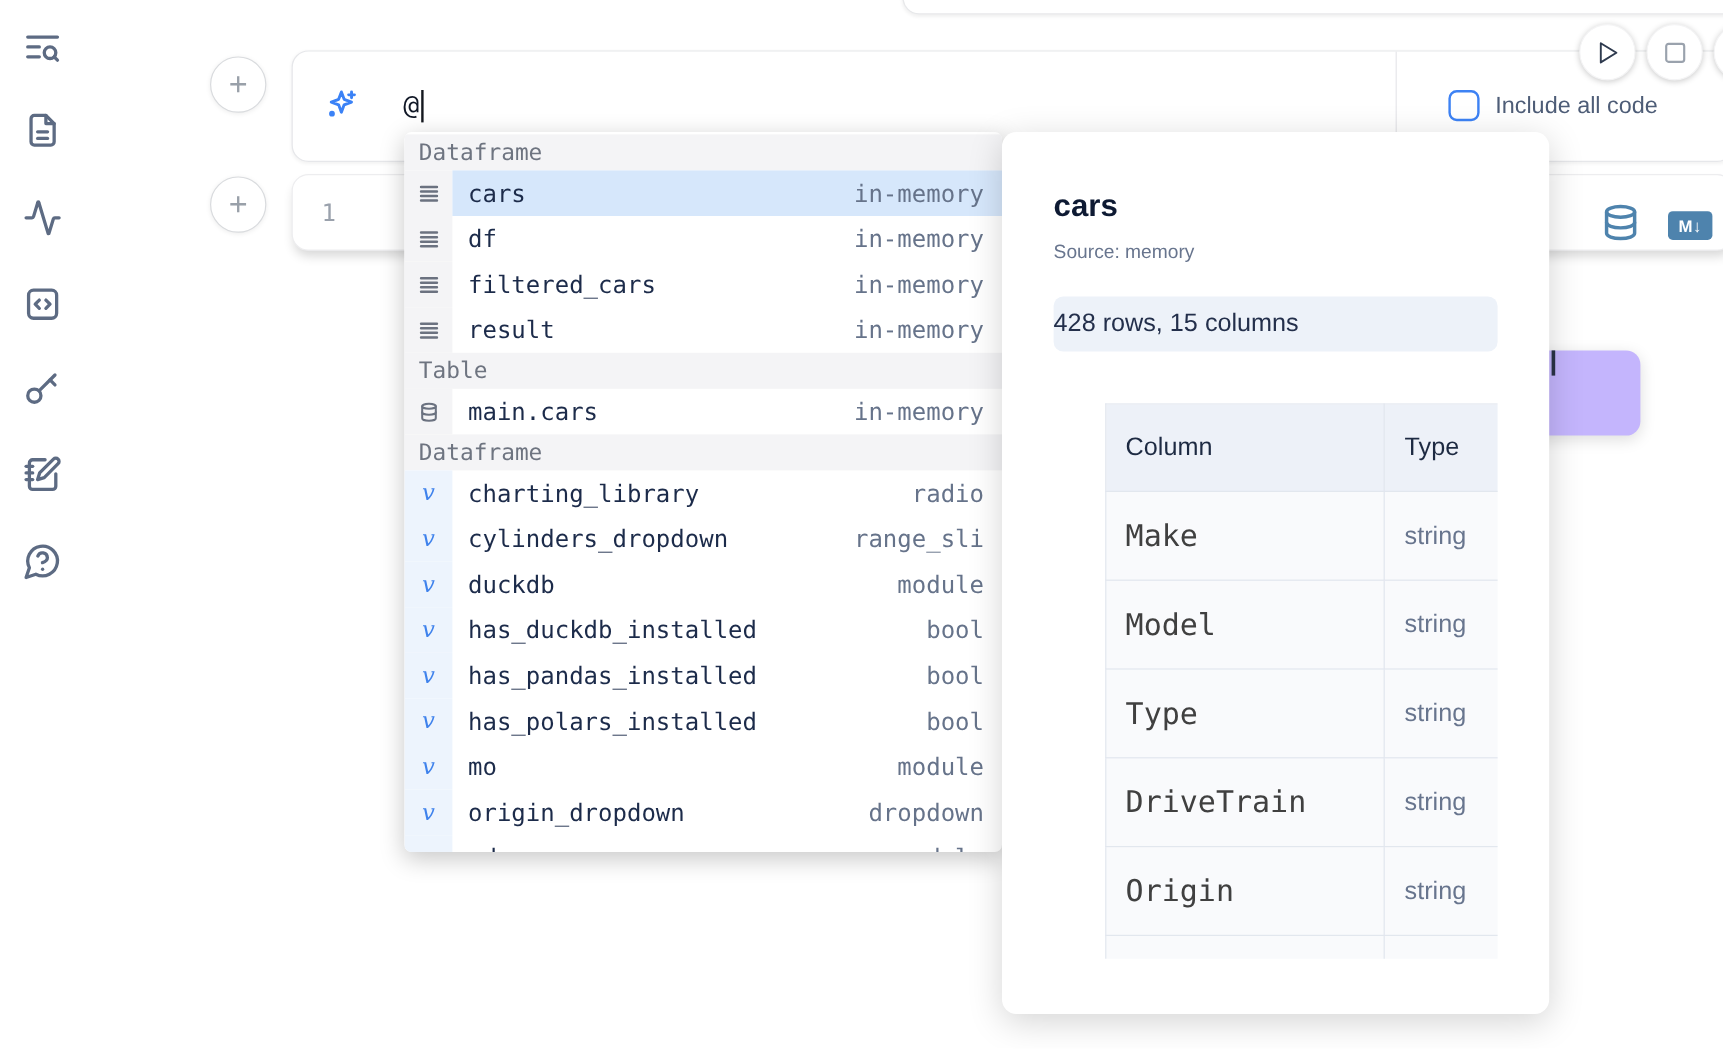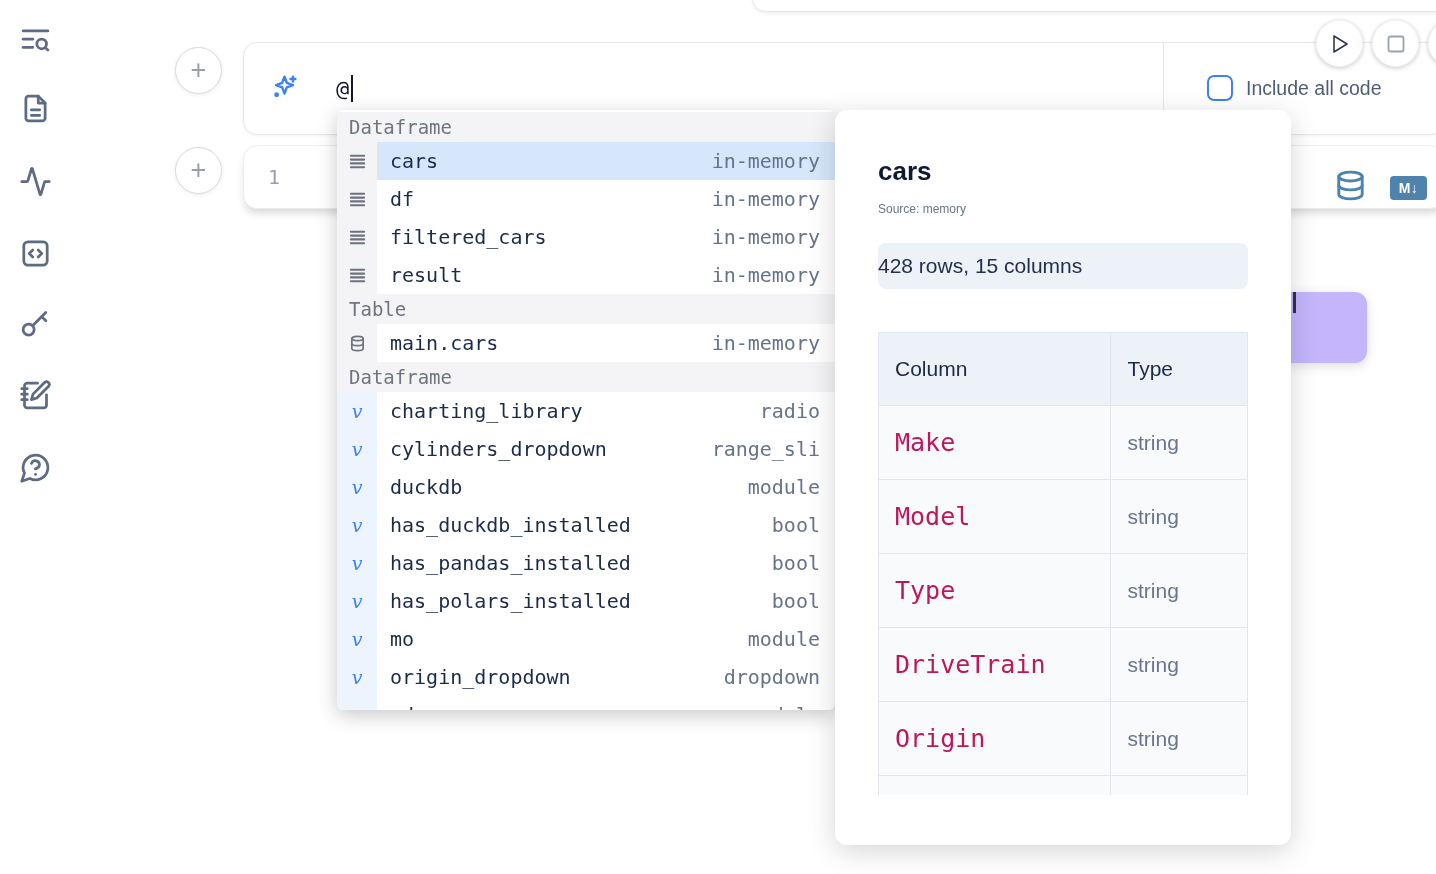--- a/index.html
+++ b/index.html
@@ -72,29 +72,29 @@
   
   .peek-ai{position:absolute;left:1262px;top:292px;width:105px;height:71px;background:#c4b5fd;border-radius:12px;
            box-shadow:0 3px 12px rgba(0,0,0,.13);z-index:25;display:flex;align-items:flex-start;cursor:pointer;flex-direction:column;}
   .partial-letter{width:3px;height:21px;background:#2a3346;margin-left:31px;}
   .peek-label{margin-left:8px;font-weight:bold;font-size:21px;color:#2a3346;}
 
   
   .panel{position:absolute;left:835px;top:110px;width:456px;height:735px;background:#fff;border-radius:12px;
          box-shadow:0 6px 28px rgba(0,0,0,.17);z-index:30;padding:0 43px;box-sizing:border-box;}
   .panel-title{margin-top:46px;font-size:26px;font-weight:bold;color:#0e1a33;}
-  .panel-source{margin-top:15px;font-size:12px;color:#68758e;}
+  .panel-source{margin-top:15px;font-size:16px;color:#68758e;}
   .panel-badge{margin-top:27px;height:46px;background:#edf2f9;border-radius:8px;display:flex;
                align-items:center;font-size:21px;color:#232f4b;}
   .table-wrap{margin-top:43px;max-height:463px;overflow:hidden;}
-  .schema{width:100%;border-collapse:collapse;}
+  .schema{width:100%;border-collapse:collapse;margin-left:43px;}
   .schema th,.schema td{border:1px solid #e2e7ee;text-align:left;padding:0 0 0 16px;}
   .schema th{height:72px;background:#edf1f8;font-weight:normal;font-size:21px;color:#1d2a42;}
   .schema td{height:73px;background:#f9fafc;}
-  .schema td.col-name{font-family:"DejaVu Sans Mono",monospace;font-size:25px;color:#be185d;width:63%;}
+  .schema td.col-name{font-family:"DejaVu Sans Mono",monospace;font-size:25px;color:#404040;width:63%;}
   .schema td.col-type{font-size:21px;color:#68758e;}
 </style>
 </head>
 <body>
 
 <div class="canvas">
 
   <div class="side-icon" style="top:24px">
     <svg viewBox="0 0 24 24">
         <path d="M21 5H3"></path>

